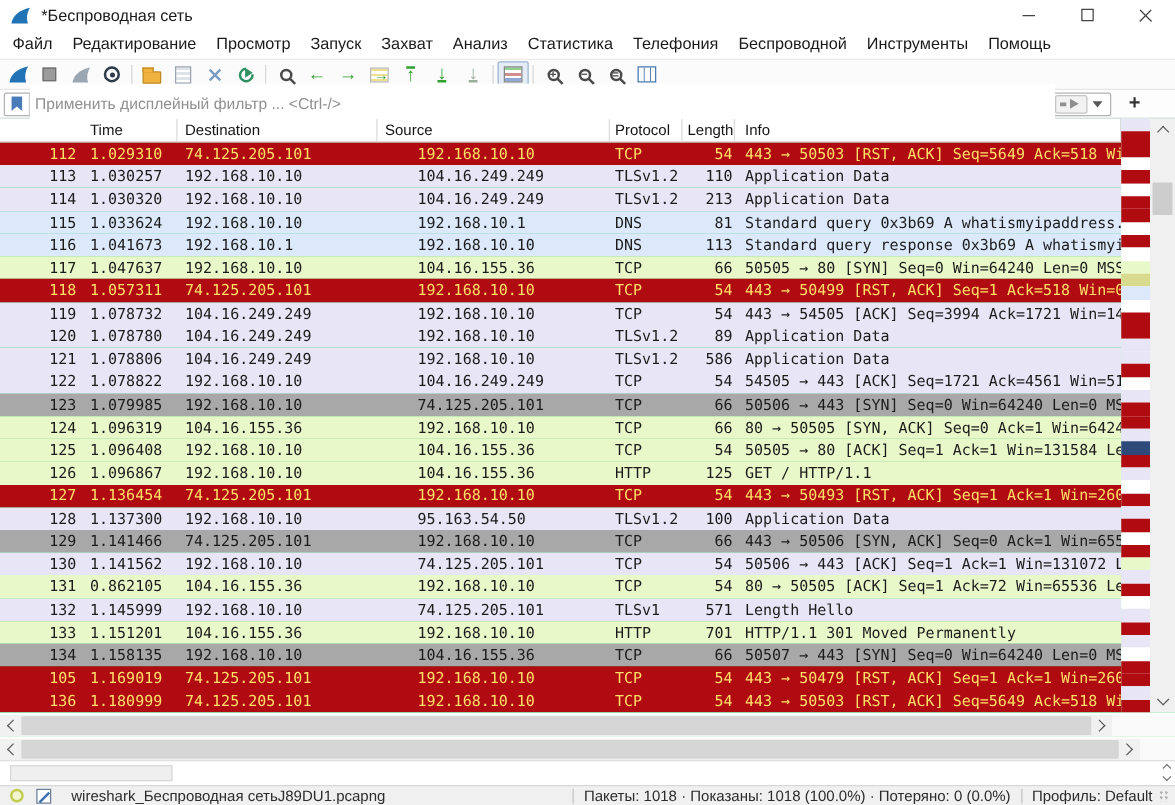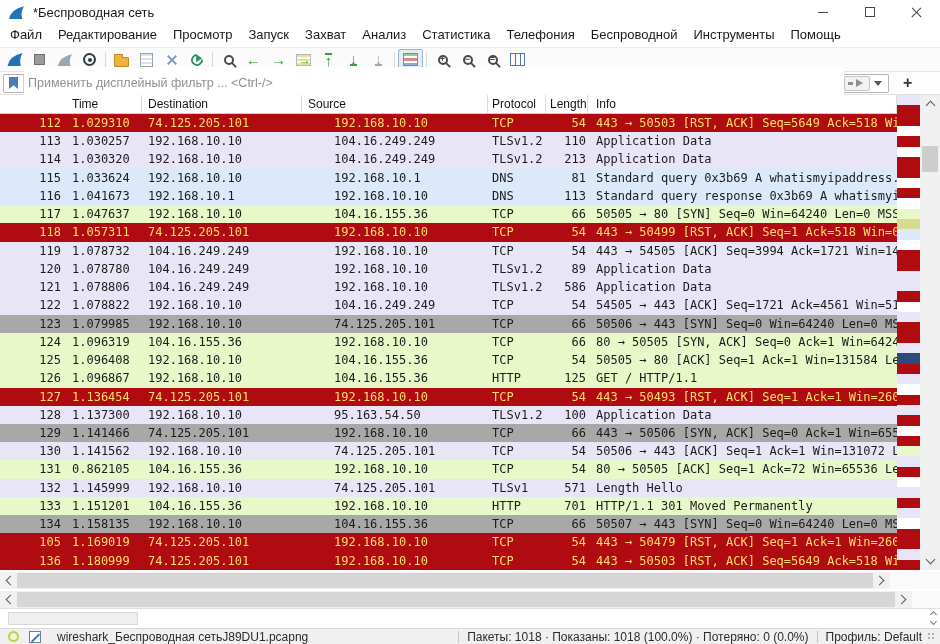--- a/index.html
+++ b/index.html
@@ -63,21 +63,21 @@
   .applybar { width:5px; height:3px; background:#8f8f8f; }
   .fcaret { width:0; height:0; border:4px solid transparent; border-top:5px solid #555; margin:5px 6px 0 2px; }
   .addbtn { font-size:16px; font-weight:bold; color:#333; margin-left:14px; line-height:16px; }
 
   
   .packet-area { height:475px; display:flex; }
   .plist { flex:1; display:flex; flex-direction:column; overflow:hidden; }
   .phead { height:19px; display:flex; background:#fff; border-bottom:1px solid #e4c8c8; font-size:12px; color:#141414; }
   .hcell { border-right:1px solid #dcdcdc; padding:2px 0 0 4px; text-align:left; white-space:nowrap; overflow:hidden; }
   .rows { flex:1; overflow:hidden; font-family:"DejaVu Sans Mono", monospace; font-size:12px; }
-  .prow { height:18.24px; line-height:18.4px; display:flex; white-space:nowrap; color:var(--row-fg); }
+  .prow { height:18.24px; line-height:18.4px; display:flex; white-space:nowrap; color:var(--row-fg);align-items:center; }
   .cell { overflow:hidden; }
   .c-no   { width:64px; text-align:right; padding-right:3px; flex:none; }
   .c-time { width:78px; padding-left:8px; flex:none; }
   .c-src  { width:186px; padding-left:6px; flex:none; }
   .c-dst  { width:160px; padding-left:6px; flex:none; }
   .c-proto{ width:58px; padding-left:4px; flex:none; }
   .c-len  { width:42px; text-align:right; padding-right:2px; flex:none; }
   .c-info { flex:1; padding-left:8px; }
   .hcell.c-no { text-align:left; padding-left:4px;margin-top:36px; }
   .r-bad  { background:var(--bad-bg); color:var(--bad-fg); }

